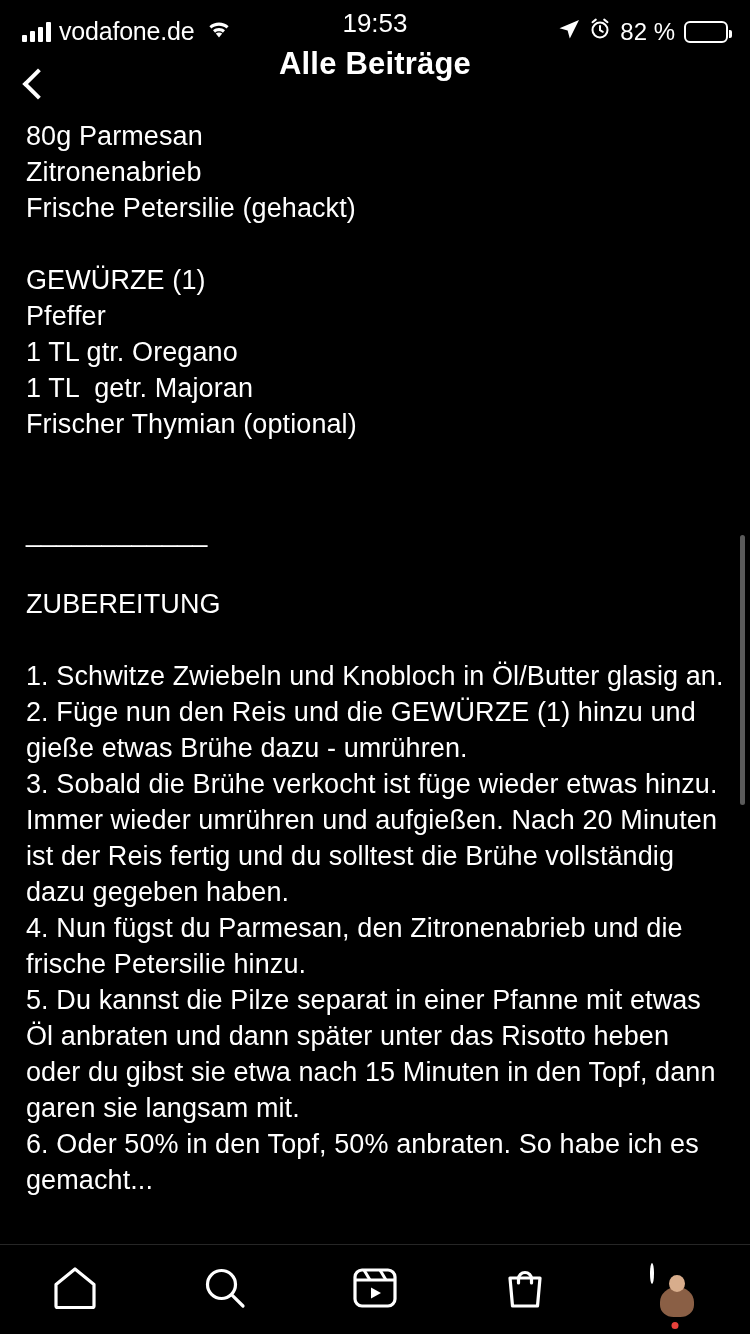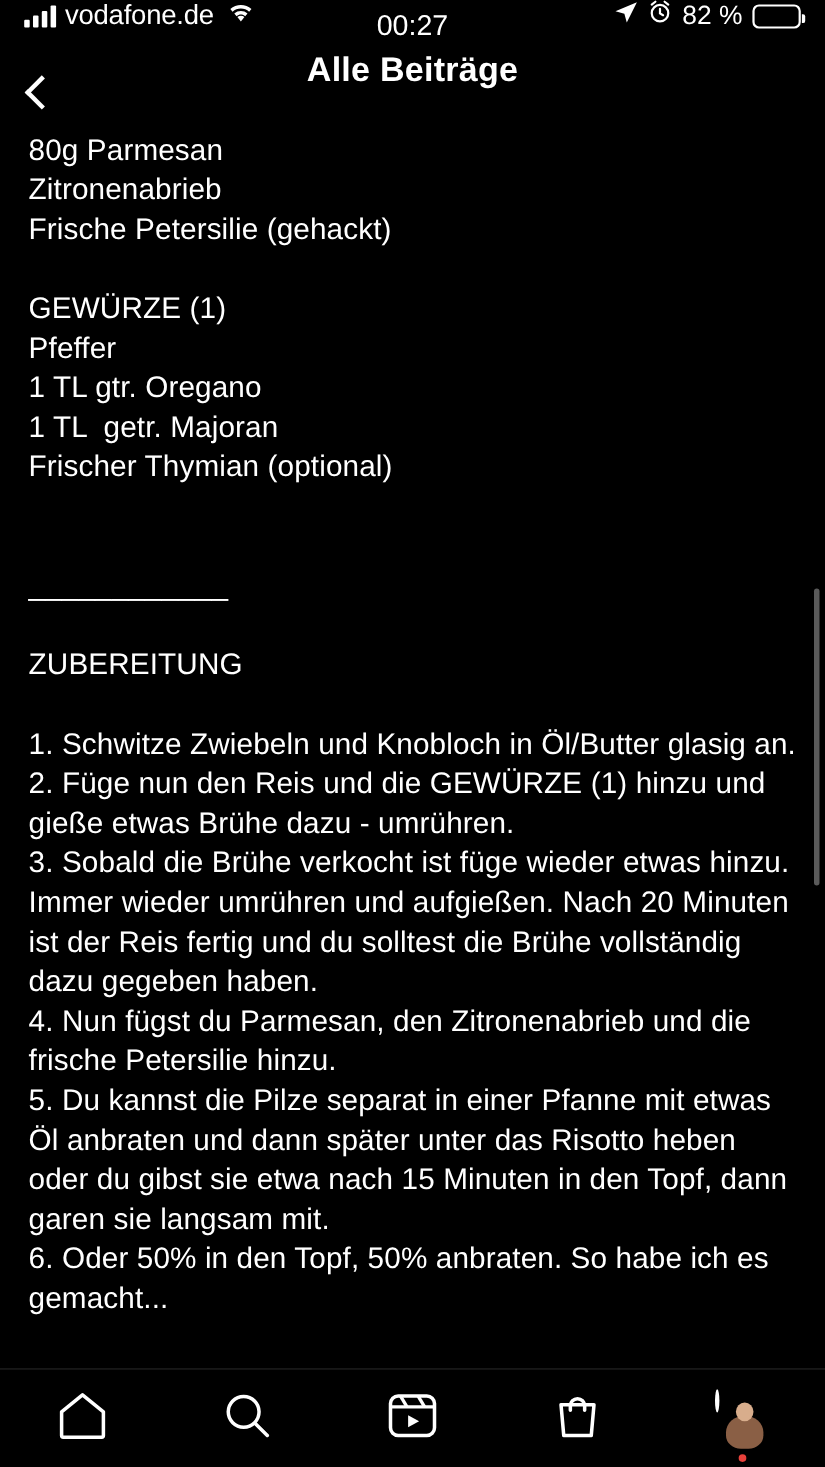--- a/index.html
+++ b/index.html
@@ -9,21 +9,21 @@
     background: #000;
     font-family: "Liberation Sans", sans-serif;
     overflow: hidden;
   }
   body { position: relative; color: #fff; }
 
   
   .status-bar {
     position: absolute; top: 0; left: 0; right: 0;
     height: 46px;
-    display: flex; align-items: flex-start;
+    display: flex; align-items: flex-end;
     padding: 0 22px;
     font-size: 25px;
     color: #fff;
   }
   .status-left { display: flex; align-items: center; gap: 8px; flex: 1; }
   .signal-bars { display: flex; align-items: flex-end; gap: 3px; height: 20px; }
   .signal-bars i { display: block; width: 5px; background: #fff; border-radius: 1px; }
   .signal-bars i:nth-child(1) { height: 7px; }
   .signal-bars i:nth-child(2) { height: 11px; }
   .signal-bars i:nth-child(3) { height: 15px; }
@@ -155,21 +155,21 @@
     <span class="carrier">vodafone.de</span>
     <span class="wifi-icon">
       <svg width="26" height="20" viewBox="0 0 26 20">
         <path d="M13 17.5l-3.2-4c1.8-1.5 4.6-1.5 6.4 0z" fill="#fff"></path>
         <path d="M3.4 6.2C8.6 1.4 17.4 1.4 22.6 6.2l-2.1 2.4c-4.1-3.7-11-3.7-15.1 0z" fill="#fff"></path>
         <path d="M7 10.3c3.3-3 8.7-3 12 0l-2.1 2.4c-2.2-1.9-5.6-1.9-7.8 0z" fill="#fff"></path>
       </svg>
     </span>
   </div>
 
-  <div class="status-center">00:27</div>
+  <div class="status-center">19:53</div>
 
   <div class="status-right">
     <span>
       <svg width="22" height="22" viewBox="0 0 22 22">
           <path d="M21 2L1.5 10.2l8.1 2.2 2.2 8.1z" fill="#fff"></path>
         </svg>
     </span>
     <span>
       <svg width="22" height="22" viewBox="0 0 22 22">
         <circle cx="11" cy="12" r="7.5" fill="none" stroke="#fff" stroke-width="2"></circle>

